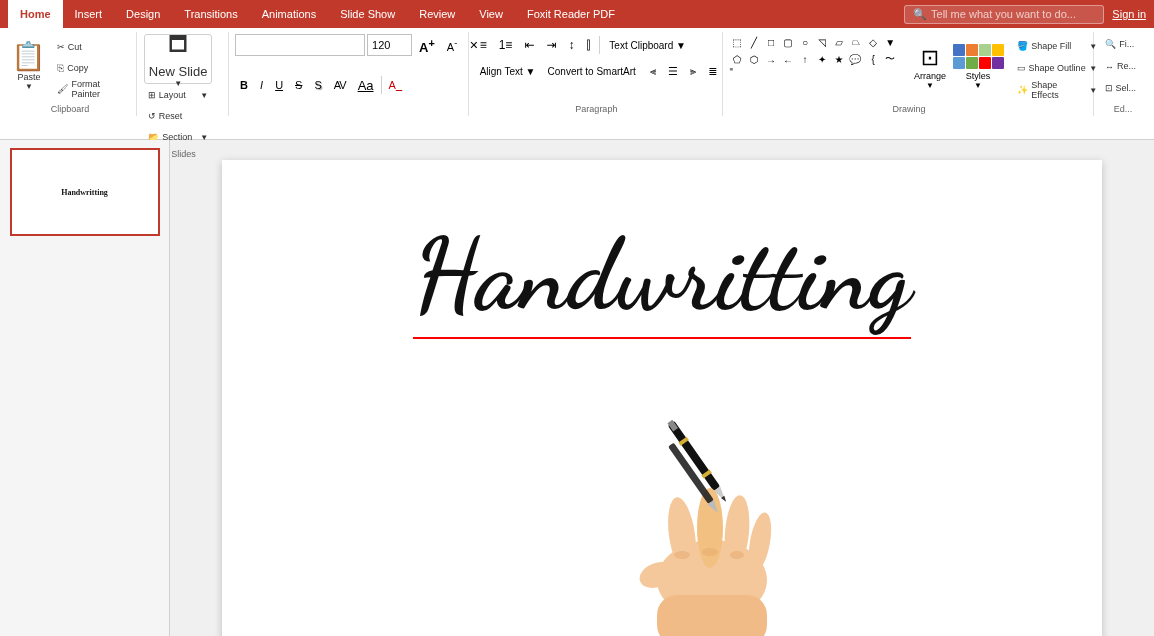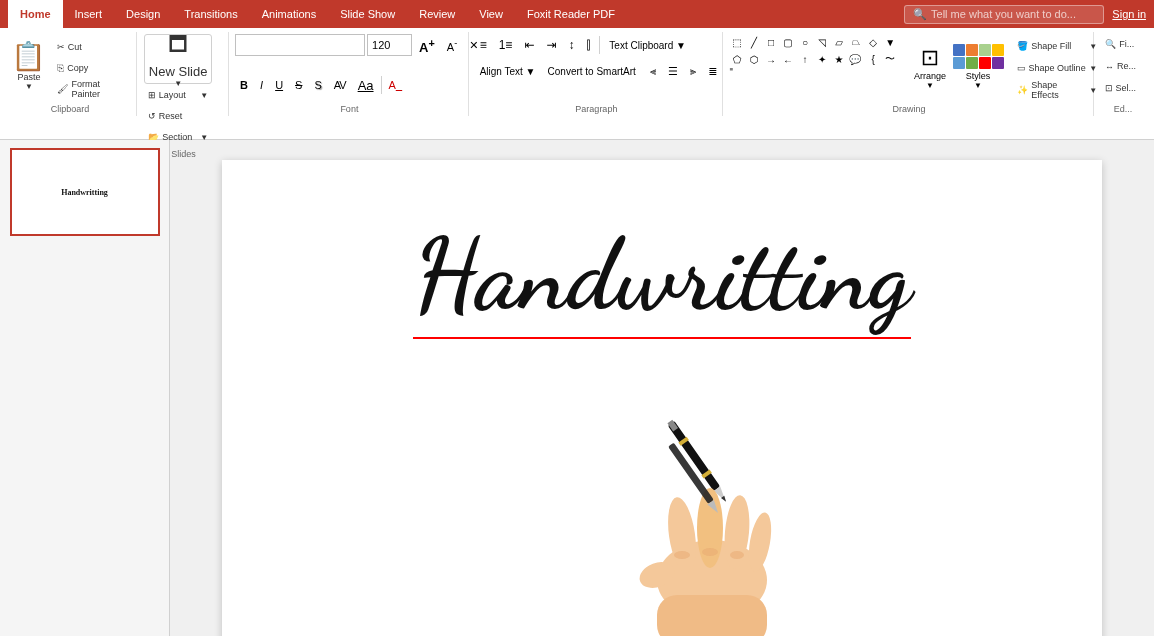--- a/index.html
+++ b/index.html
@@ -396,21 +396,20 @@
           <button class="font-btn italic">I</button>
           <button class="font-btn underline">U</button>
           <button class="font-btn" style="text-decoration:line-through;font-size:11px;">S</button>
           <button class="font-btn" style="font-size:11px;text-shadow:1px 1px 1px #999;">S</button>
           <button class="font-btn" style="font-size:11px;letter-spacing:-1px;">AV</button>
           <button class="font-btn" style="font-size:13px;text-decoration:underline;">Aa</button>
           <span style="width:1px;height:18px;background:#d0d0d0;display:inline-block;"></span>
           <button class="font-btn" style="font-size:11px;color:#c00;">A<span style="text-decoration:underline;color:#c00;">_</span></button>
         </div>
       </div>
-      <div class="ribbon-section-label">Font</div>
     </div>
 
     <div class="ribbon-section" style="min-width:200px;">
       <div class="ribbon-section-top" style="flex-direction:column;gap:2px;">
         <div class="para-row">
           <button class="font-btn" style="font-size:12px;">≡</button>
           <button class="font-btn" style="font-size:12px;">1≡</button>
           <button class="font-btn" style="font-size:12px;">⇤</button>
           <button class="font-btn" style="font-size:12px;">⇥</button>
           <button class="font-btn" style="font-size:12px;">↕</button>

